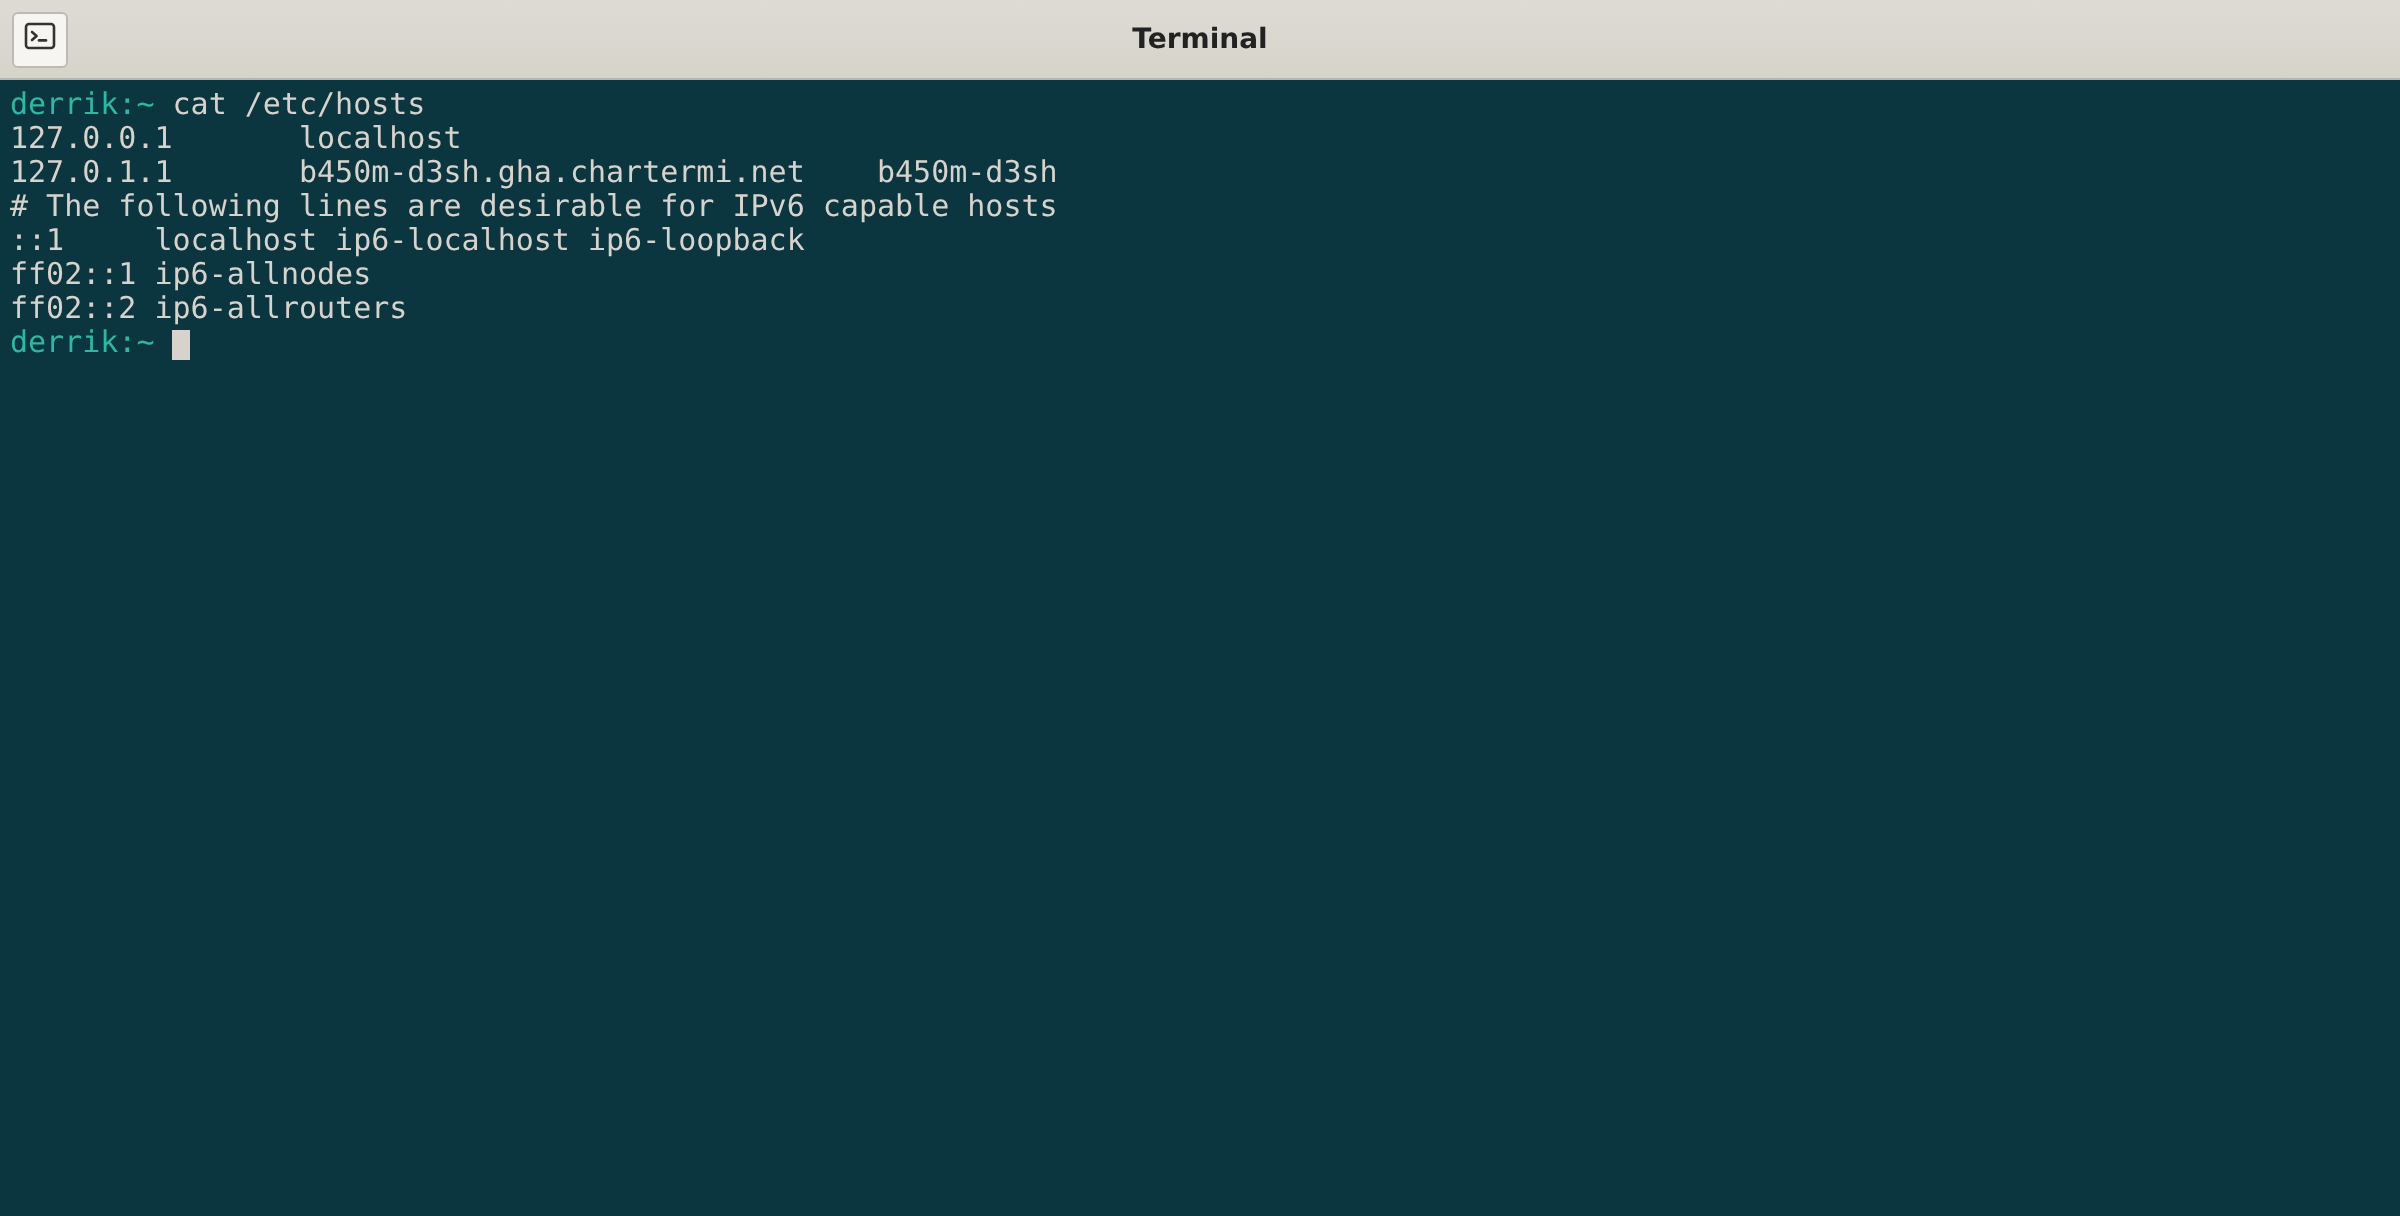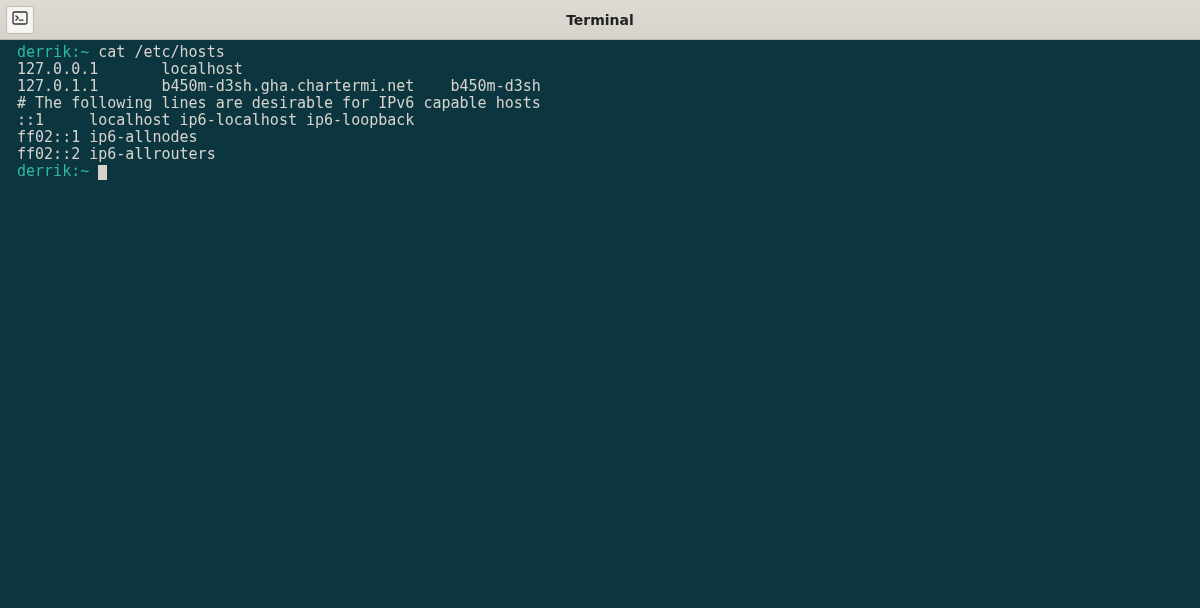--- a/index.html
+++ b/index.html
@@ -26,21 +26,21 @@
     text-align:center;
     font-weight:700; font-size:14px; color:#222;
     pointer-events:none;
   }
   .terminal {
     width:100%; height:calc(100% - 40px);
     background:#0b3640;
     font-family:"DejaVu Sans Mono","Liberation Mono",monospace;
     font-size:15px; line-height:17px;
     color:#d7d3cc;
-    padding:4px 17px;
+    padding:4px 5px;
     white-space:pre;
     overflow:hidden;
   }
   .term-line { display:block; }
   .prompt { color:#2fb7a5; }
   .cmd { color:#d7d3cc; }
   .cursor {
     display:inline-block;
     width:9px; height:15px;
     background:#d7d3cc;

